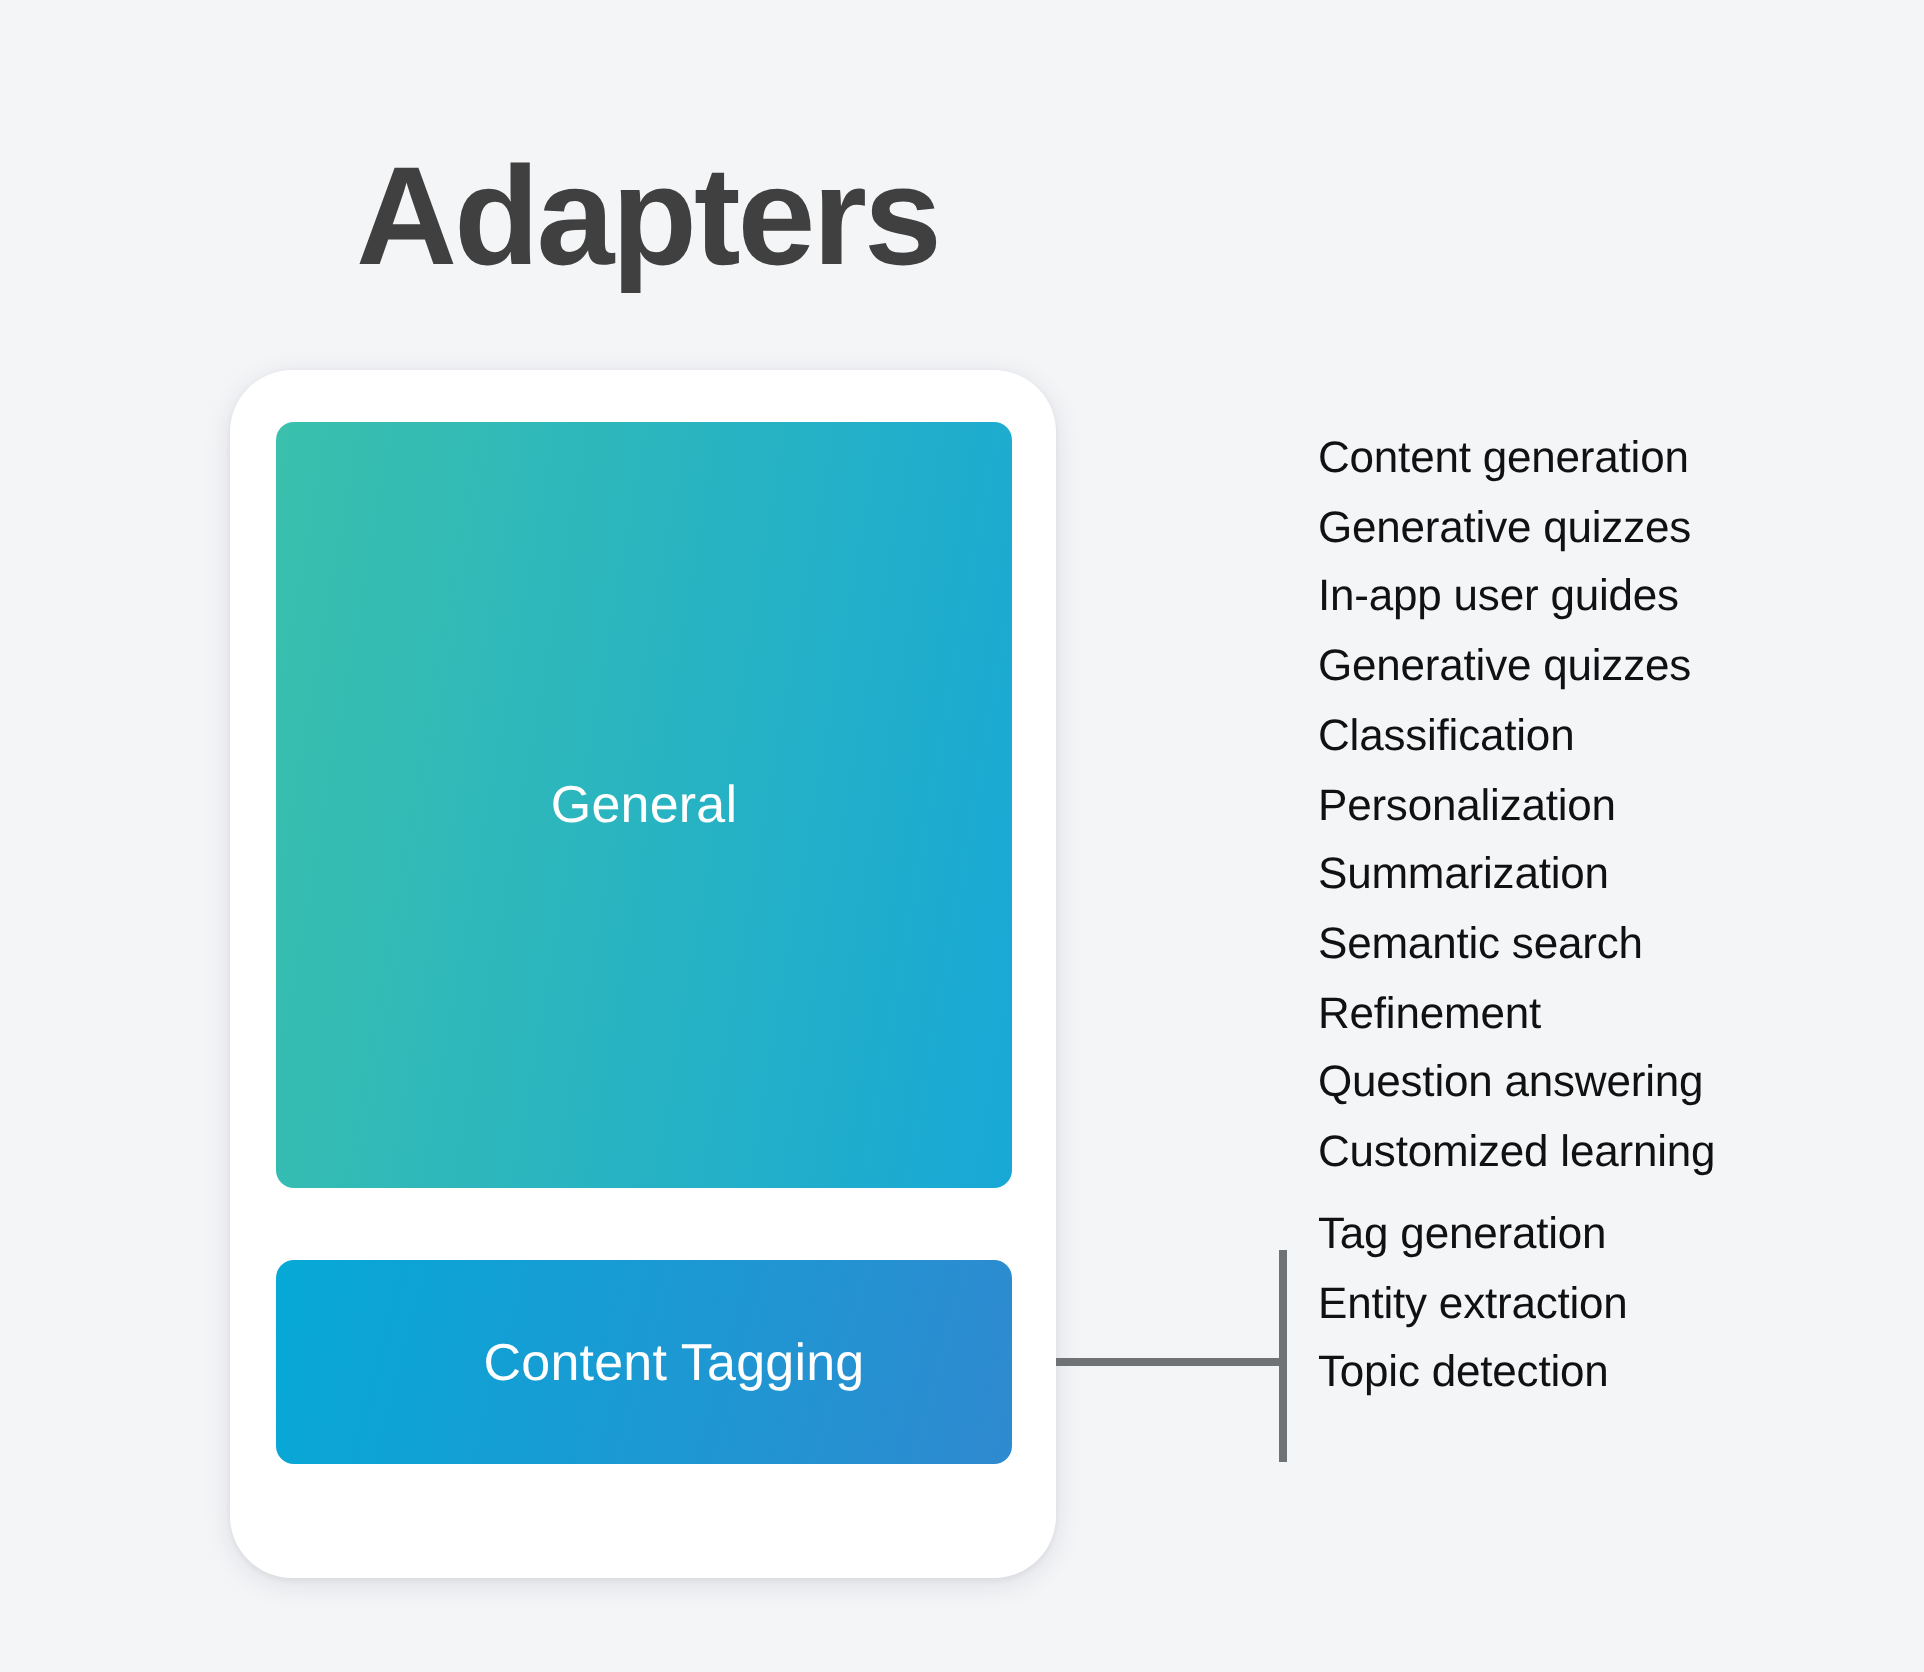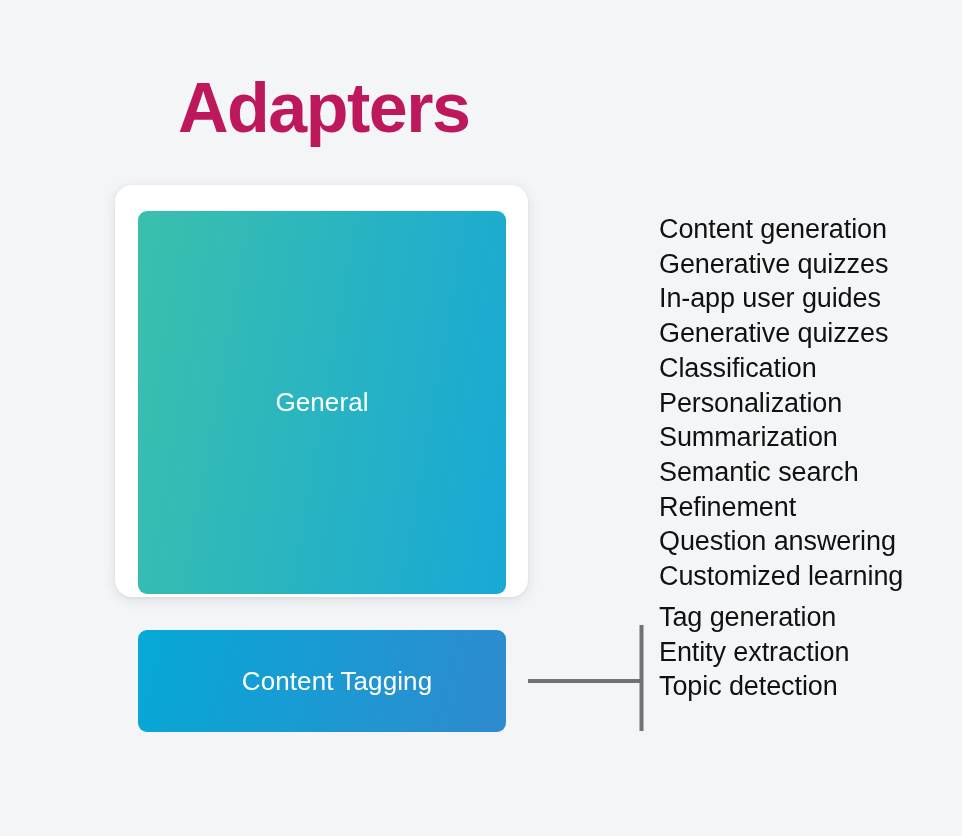--- a/index.html
+++ b/index.html
@@ -16,34 +16,34 @@
     position: relative;
   }
 
   #page-title {
     position: absolute;
     left: 178px;
     top: 73px;
     font-size: 70px;
     font-weight: bold;
     letter-spacing: -1.5px;
-    color: #be185d;
+    color: #404040;
     line-height: 1;
     margin: 0;
   }
 
   
   #adapter-card {
     position: absolute;
     left: 115px;
     top: 185px;
     width: 413px;
-    height: 412px;
+    height: 604px;
     background: #ffffff;
-    border-radius: 17px;
+    border-radius: 31px;
     box-shadow: 0 3px 14px rgba(20, 30, 50, 0.10),
                 0 1px 3px rgba(20, 30, 50, 0.06);
     box-sizing: border-box;
   }
 
   .adapter-block {
     position: absolute;
     left: 23px;
     width: 368px;
     border-radius: 9px;
@@ -79,21 +79,21 @@
 
   
   .capability-list {
     position: absolute;
     left: 659px;
     margin: 0;
     padding: 0;
     list-style: none;
   }
   .capability-list li {
-    font-size: 27px;
+    font-size: 22px;
     line-height: 34.7px;
     color: #111111;
     white-space: nowrap;
     letter-spacing: -0.1px;
   }
 
   #general-capabilities { top: 212px; }
   #content-tagging-capabilities { top: 600px; }
 </style>
 </head>

